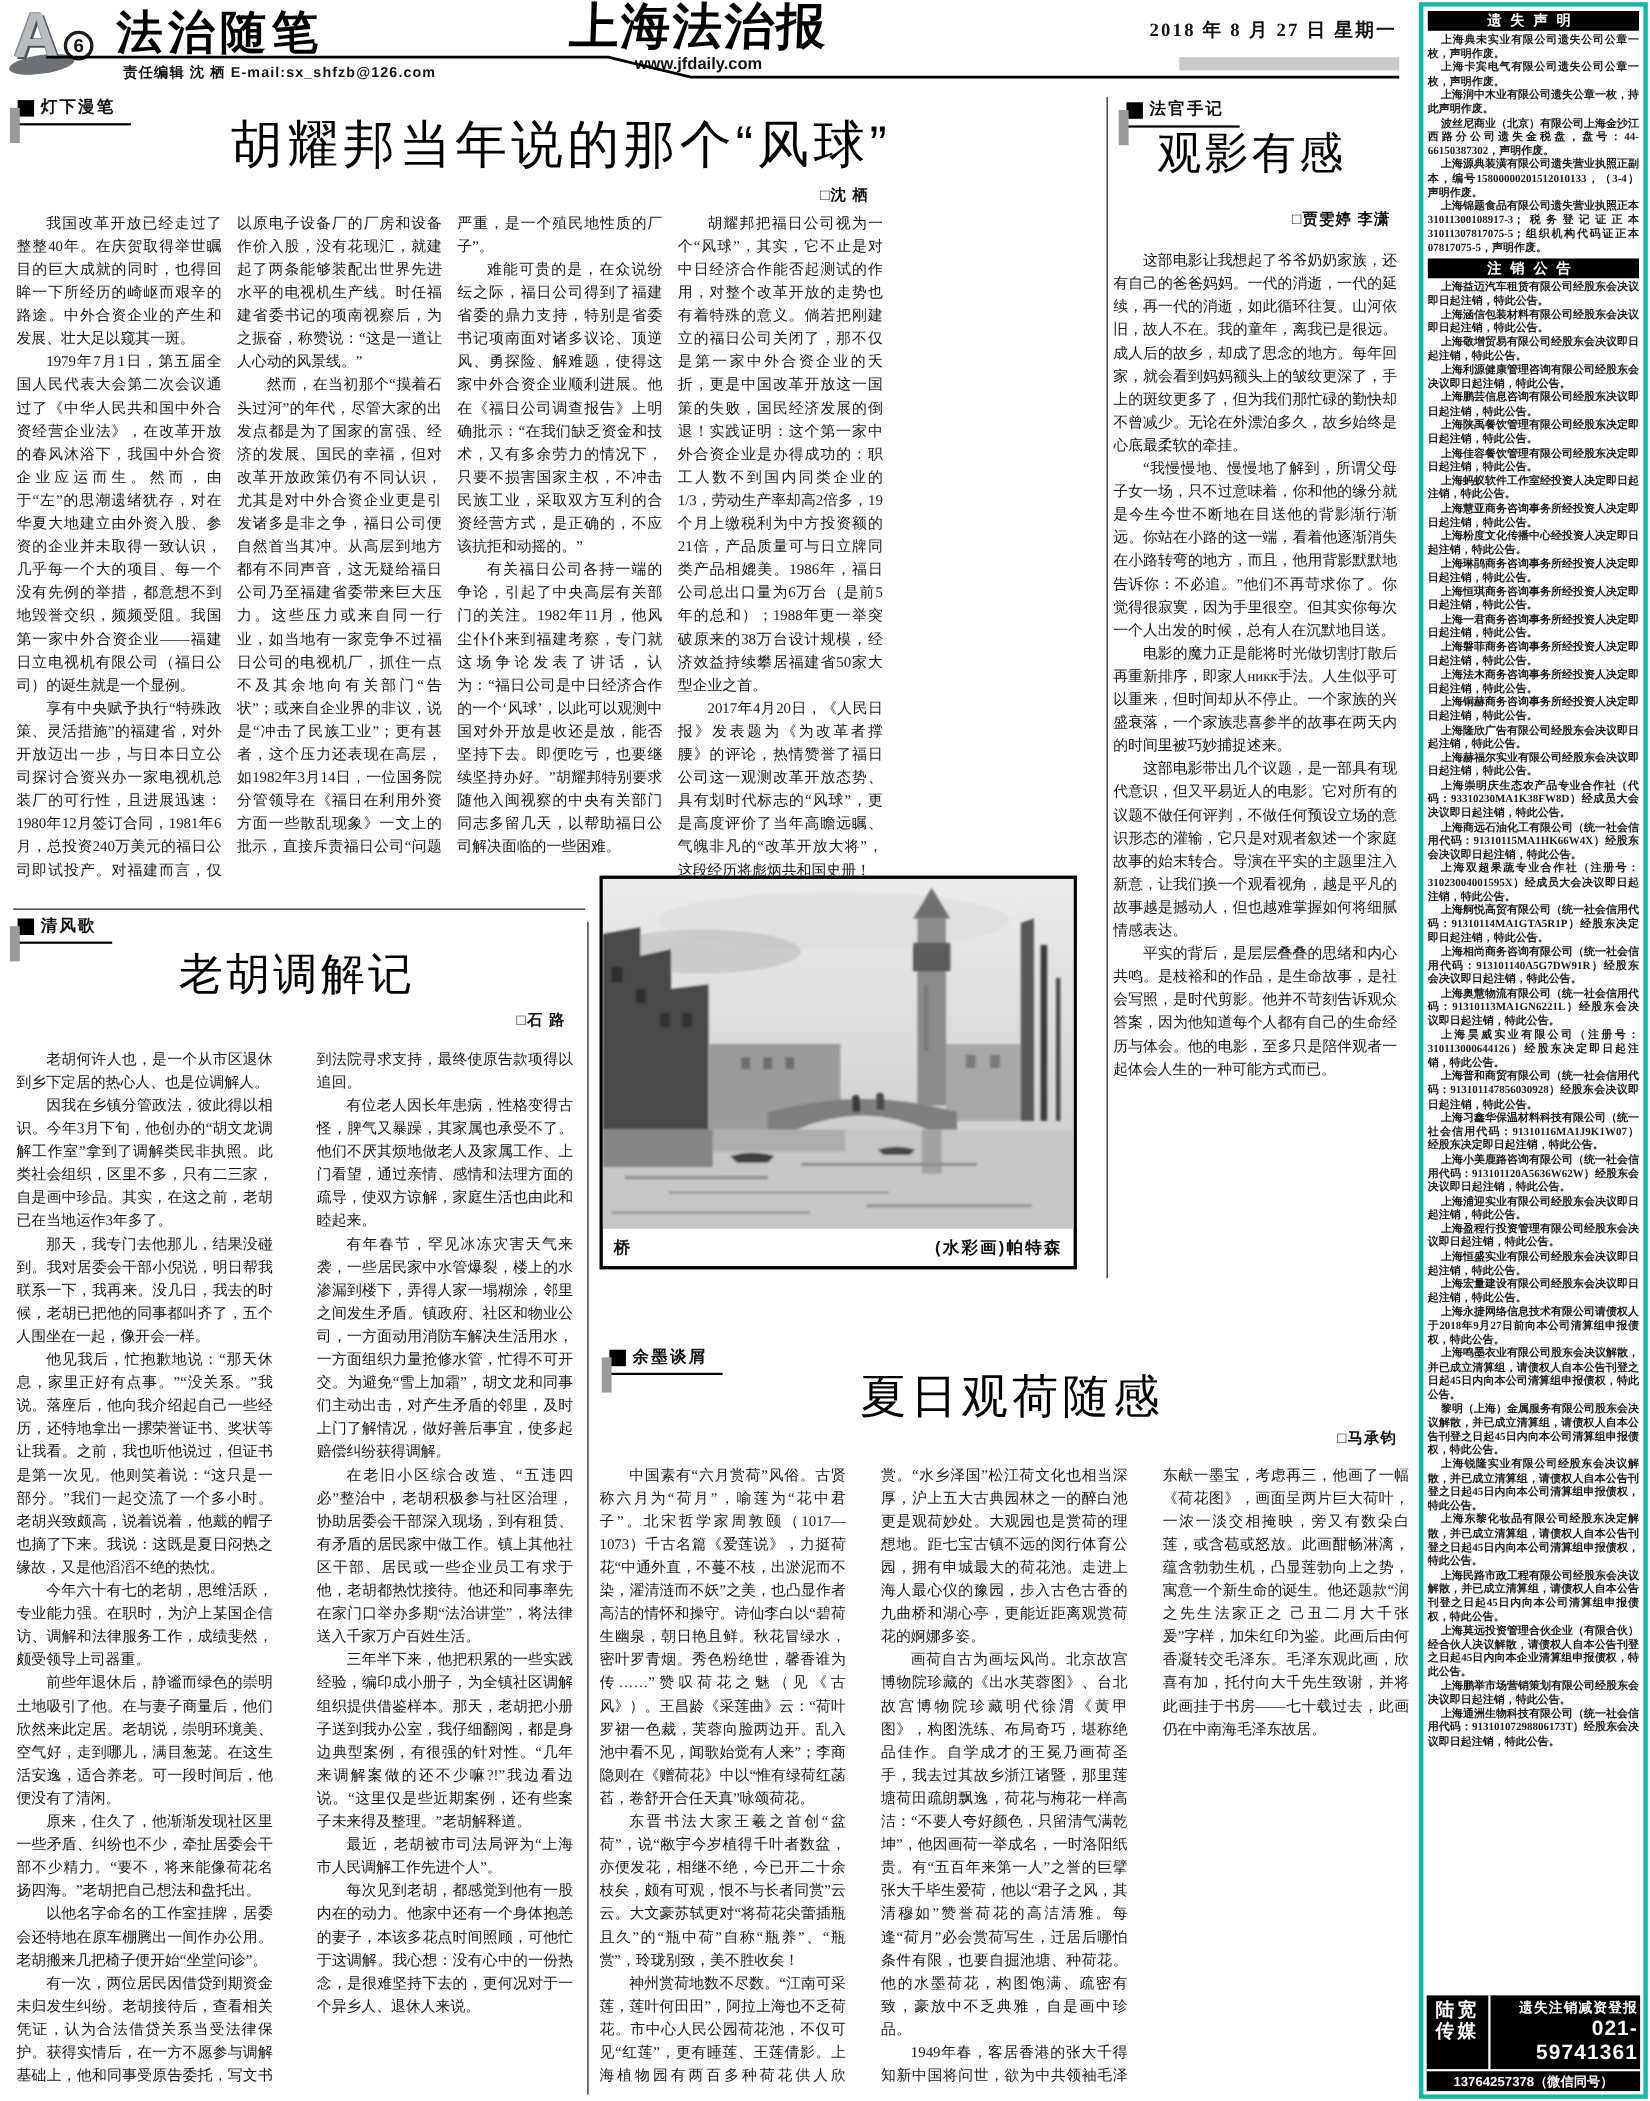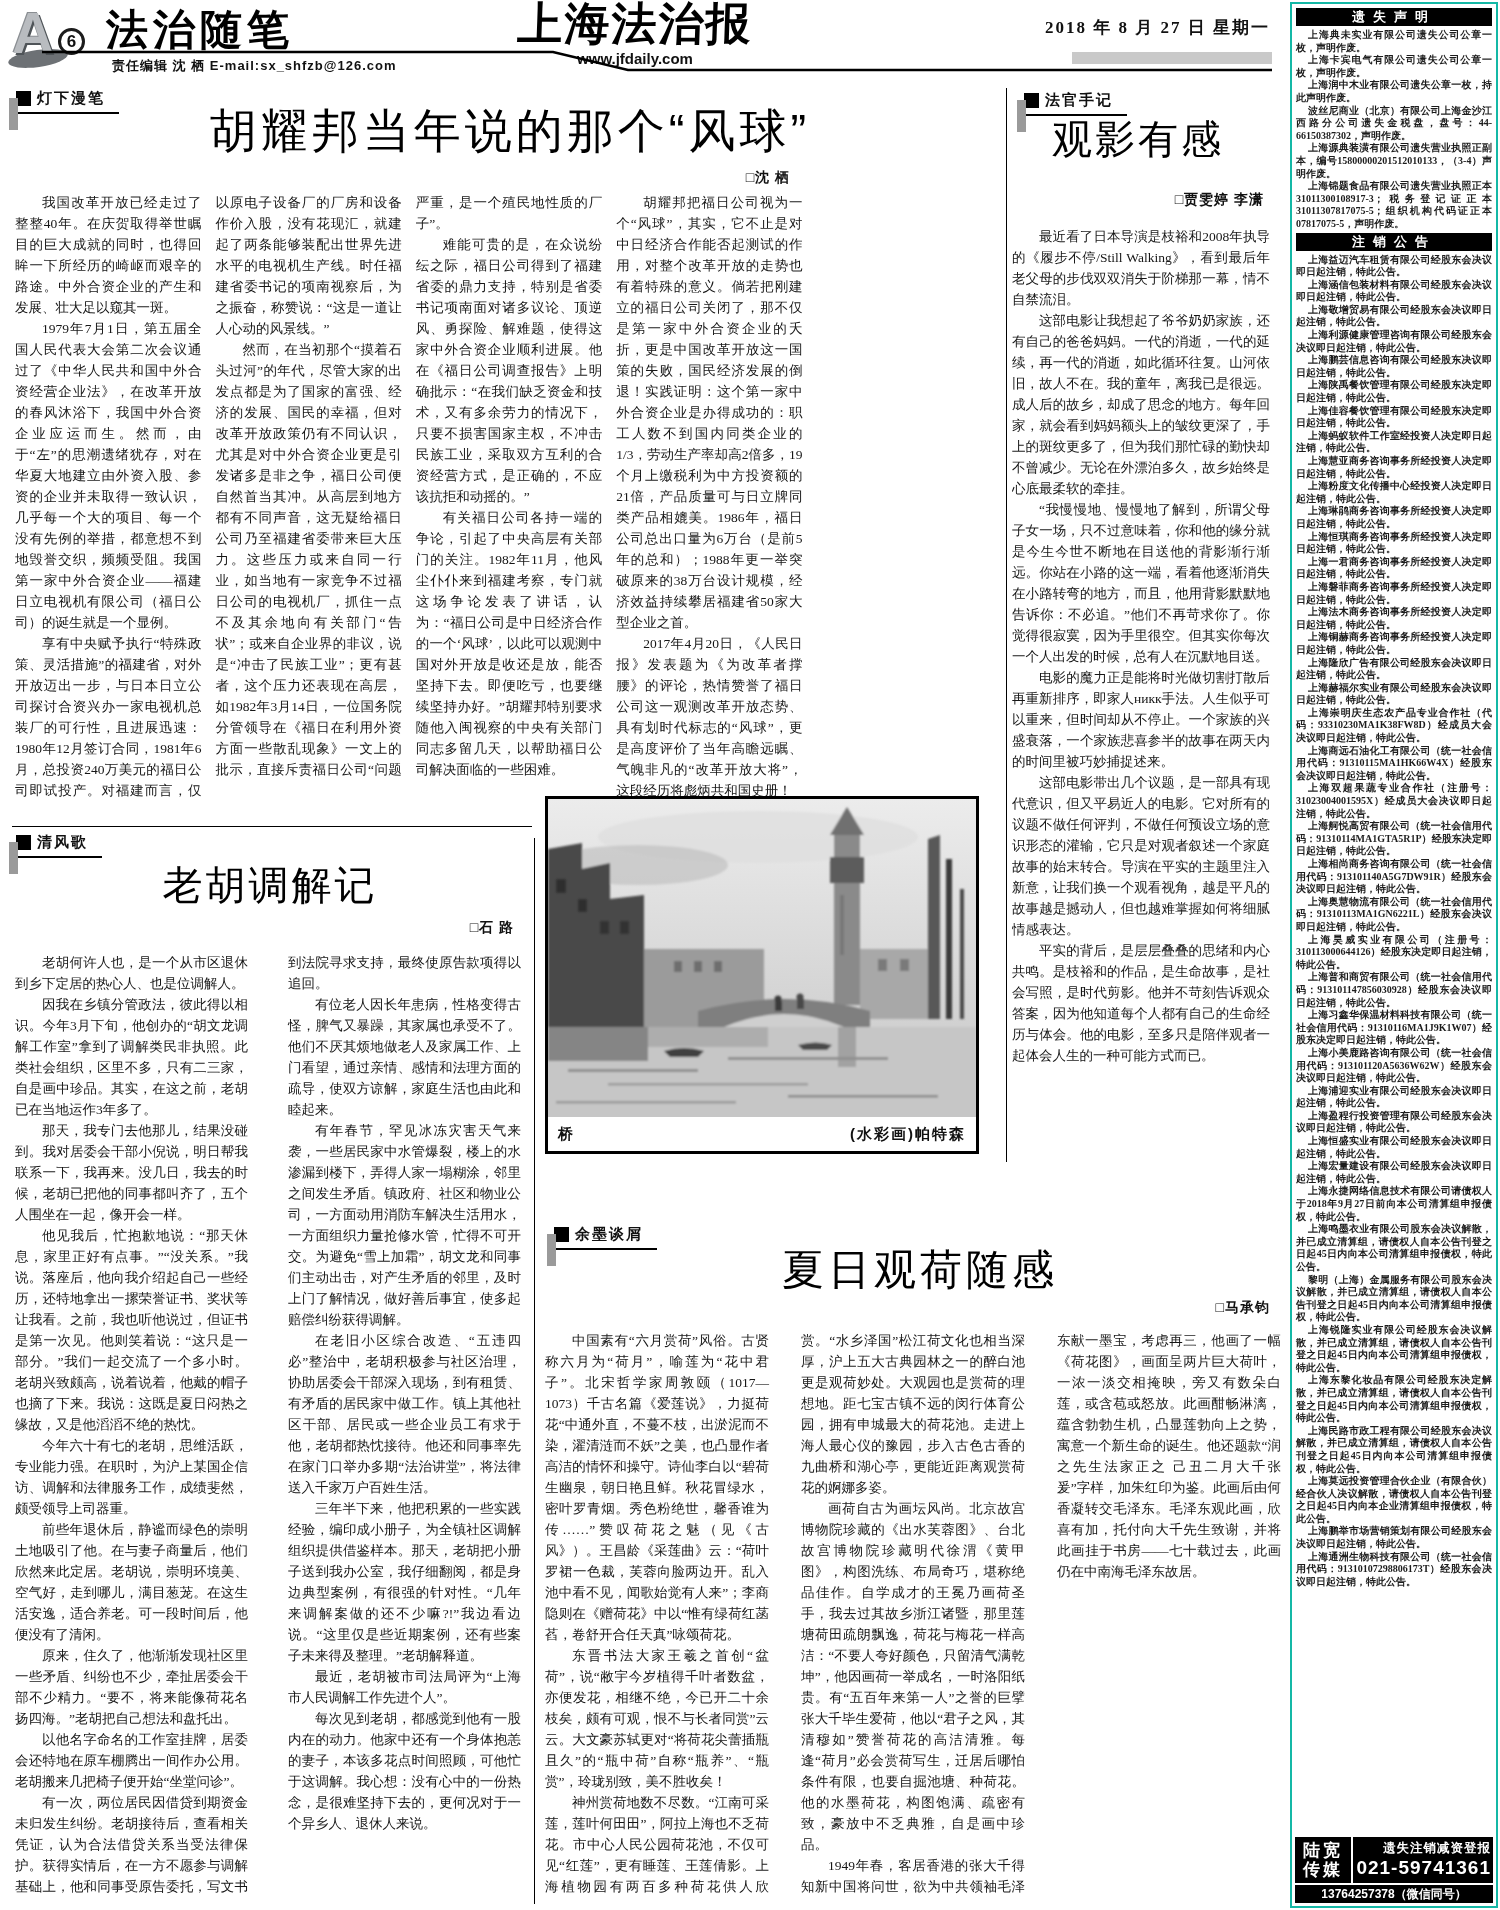--- a/index.html
+++ b/index.html
@@ -62,21 +62,21 @@
   .vrule, .hrule { position:absolute; background:#000; }
 
   
   .artwork { position:absolute; left:545px; top:796px; width:434px; border:3px solid #000; background:#fff; }
   .artwork svg { display:block; width:428px; height:318px; }
   .art-caption { display:flex; justify-content:space-between; align-items:center;
     height:34px; padding:0 10px; font:bold 15px "Liberation Sans",sans-serif; letter-spacing:2px; }
 
   
   .ads { position:absolute; left:1290px; top:2px; width:208px; height:1906px;
-    border:2px solid #14b8a6; padding:2px 4px 72px 4px; overflow:hidden; background:#fff; }
+    border:4px solid #14b8a6; padding:2px 4px 72px 4px; overflow:hidden; background:#fff; }
   .ads-h { background:#000; color:#fff; text-align:center; margin:2px 0 3px 0;
     font:bold 13px/18px "Liberation Sans",sans-serif; letter-spacing:8px; }
   .ads-entries p { margin:0; text-indent:1.2em; text-align:justify;
     font-weight:bold; font-size:10px; line-height:12.6px; color:#1c1c1c; }
   .ads-footer { position:absolute; left:3px; right:3px; bottom:3px; background:#000; color:#fff;
     font-family:"Liberation Sans",sans-serif; }
   .af-top { display:flex; align-items:stretch; border-bottom:2px solid #fff; }
   .af-brand { width:58px; padding:4px 2px; font-weight:bold; font-size:17px; line-height:19px;
     text-align:center; border-right:2px solid #fff; letter-spacing:3px; }
   .af-right { flex:1; text-align:right; padding:3px 2px; }
@@ -127,21 +127,20 @@
     </div>
 
   <div class="tag" style="left:1022px;top:88px">
     <span class="tag-bar"></span>
     <span class="tag-sq"></span>
     <span>法官手记</span>
   </div>
   <h2 class="headline hl-2">观影有感</h2>
   <div class="byline" style="left:1012px;top:190px;width:252px">□贾雯婷 李潇</div>
   <div class="body-text" style="left:1012px;top:226px;width:258px;height:938px">
-      <p class="para">最近看了日本导演是枝裕和2008年执导的《履步不停/Still Walking》，看到最后年老父母的步伐双双消失于阶梯那一幕，情不自禁流泪。</p>
       <p class="para">这部电影让我想起了爷爷奶奶家族，还有自己的爸爸妈妈。一代的消逝，一代的延续，再一代的消逝，如此循环往复。山河依旧，故人不在。我的童年，离我已是很远。成人后的故乡，却成了思念的地方。每年回家，就会看到妈妈额头上的皱纹更深了，手上的斑纹更多了，但为我们那忙碌的勤快却不曾减少。无论在外漂泊多久，故乡始终是心底最柔软的牵挂。</p>
       <p class="para">“我慢慢地、慢慢地了解到，所谓父母子女一场，只不过意味着，你和他的缘分就是今生今世不断地在目送他的背影渐行渐远。你站在小路的这一端，看着他逐渐消失在小路转弯的地方，而且，他用背影默默地告诉你：不必追。”他们不再苛求你了。你觉得很寂寞，因为手里很空。但其实你每次一个人出发的时候，总有人在沉默地目送。</p>
       <p class="para">电影的魔力正是能将时光做切割打散后再重新排序，即家人никк手法。人生似乎可以重来，但时间却从不停止。一个家族的兴盛衰落，一个家族悲喜参半的故事在两天内的时间里被巧妙捕捉述来。</p>
       <p class="para">这部电影带出几个议题，是一部具有现代意识，但又平易近人的电影。它对所有的议题不做任何评判，不做任何预设立场的意识形态的灌输，它只是对观者叙述一个家庭故事的始末转合。导演在平实的主题里注入新意，让我们换一个观看视角，越是平凡的故事越是撼动人，但也越难掌握如何将细腻情感表达。</p>
       <p class="para">平实的背后，是层层叠叠的思绪和内心共鸣。是枝裕和的作品，是生命故事，是社会写照，是时代剪影。他并不苛刻告诉观众答案，因为他知道每个人都有自己的生命经历与体会。他的电影，至多只是陪伴观者一起体会人生的一种可能方式而已。</p>
     </div>
 
   <div class="tag" style="left:14px;top:830px">
     <span class="tag-bar"></span>
     <span class="tag-sq"></span>

